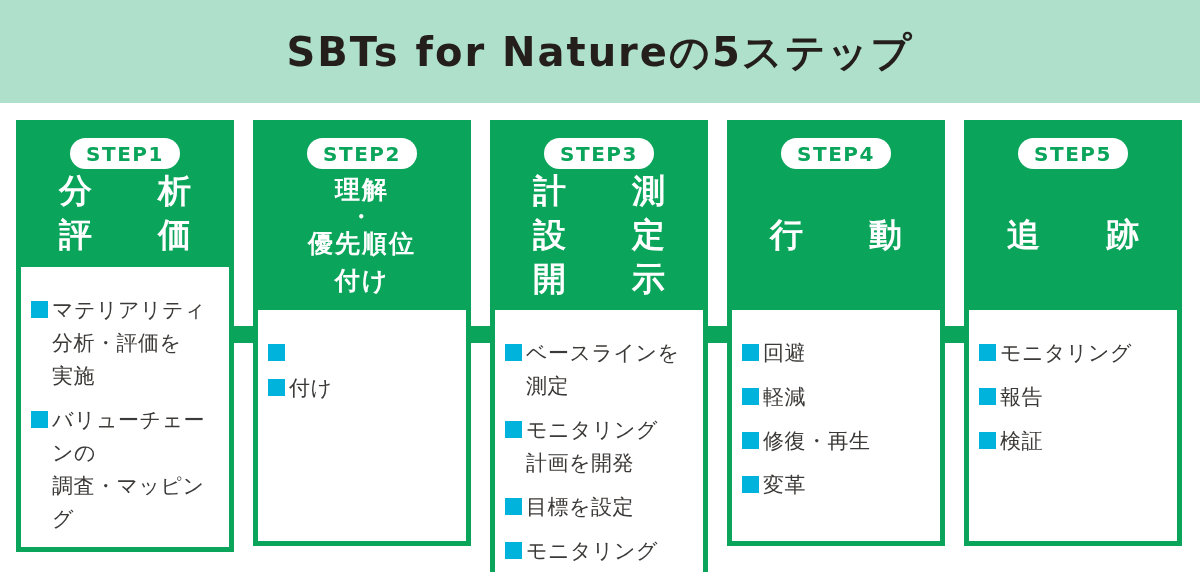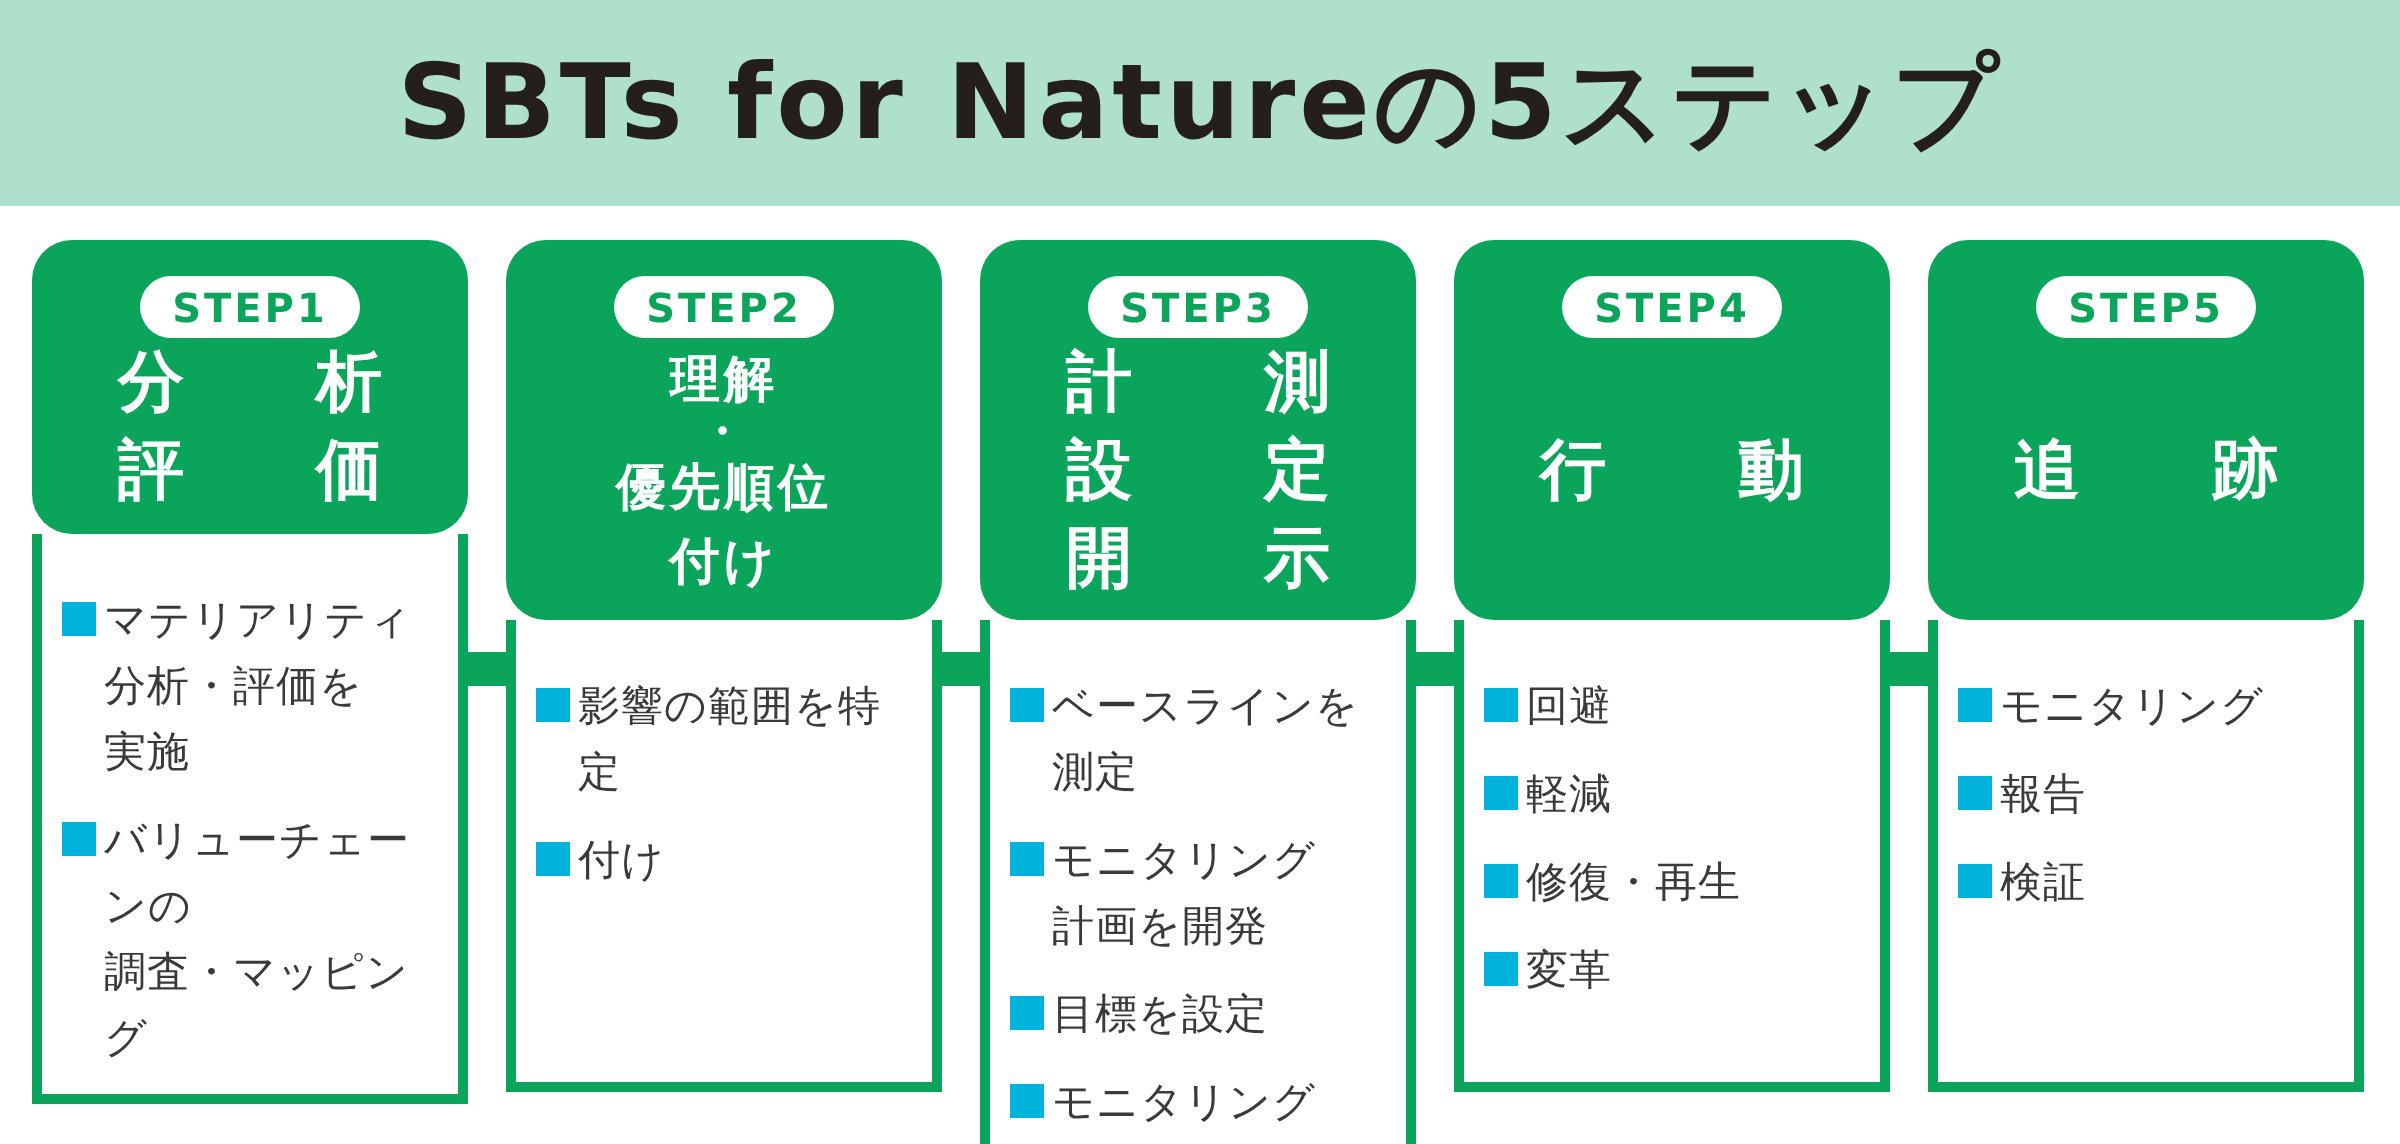--- a/index.html
+++ b/index.html
@@ -17,37 +17,37 @@
     width:1200px;height:572px;overflow:hidden;
   }
   .canvas{position:relative;width:1200px;height:572px;background:var(--white);}
 
   
   .title-band{
     width:1200px;height:103px;background:var(--mint);
     display:flex;align-items:center;justify-content:center;
   }
   .page-title{
-    font-size:52px;font-weight:bold;color:var(--title-text);
+    font-size:40px;font-weight:bold;color:var(--title-text);
     letter-spacing:2px;line-height:1;
   }
 
   
   .steps-row{
     display:flex;gap:19px;
     padding-left:16px;margin-top:17px;
   }
   .column{
     position:relative;
     width:218px;height:426px;
     display:flex;flex-direction:column;
   }
   .column-header{
     height:190px;background:var(--green);
-    display:flex;flex-direction:column;align-items:center;border-radius:20px;
+    display:flex;flex-direction:column;align-items:center;
   }
   .badge{
     margin-top:18px;
     background:var(--white);color:var(--green);
     font-weight:bold;font-size:20px;letter-spacing:1.5px;
     line-height:1;padding:6px 16px 5px 16px;border-radius:999px;
   }
   .header-title{
     flex:1;display:flex;flex-direction:column;
     align-items:center;justify-content:center;
@@ -141,23 +141,20 @@
             <div class="stack-line">理解</div>
             <div class="stack-line dot-line">・</div>
             <div class="stack-line">優先順位</div>
             <div class="stack-line">付け</div>
           </div>
     </div>
     <div class="column-body">
       <ul class="item-list">
             <li class="list-item">
               <span class="bullet"></span>
-              <span class="li-text">
-                <span class="li-line">影響の範囲を特定</span>
-              </span>
             </li>
             <li class="list-item">
               <span class="bullet"></span>
               <span class="li-text">
                 <span class="li-line">付け</span>
               </span>
             </li>
           </ul>
     </div>
     <div class="connector"></div>

